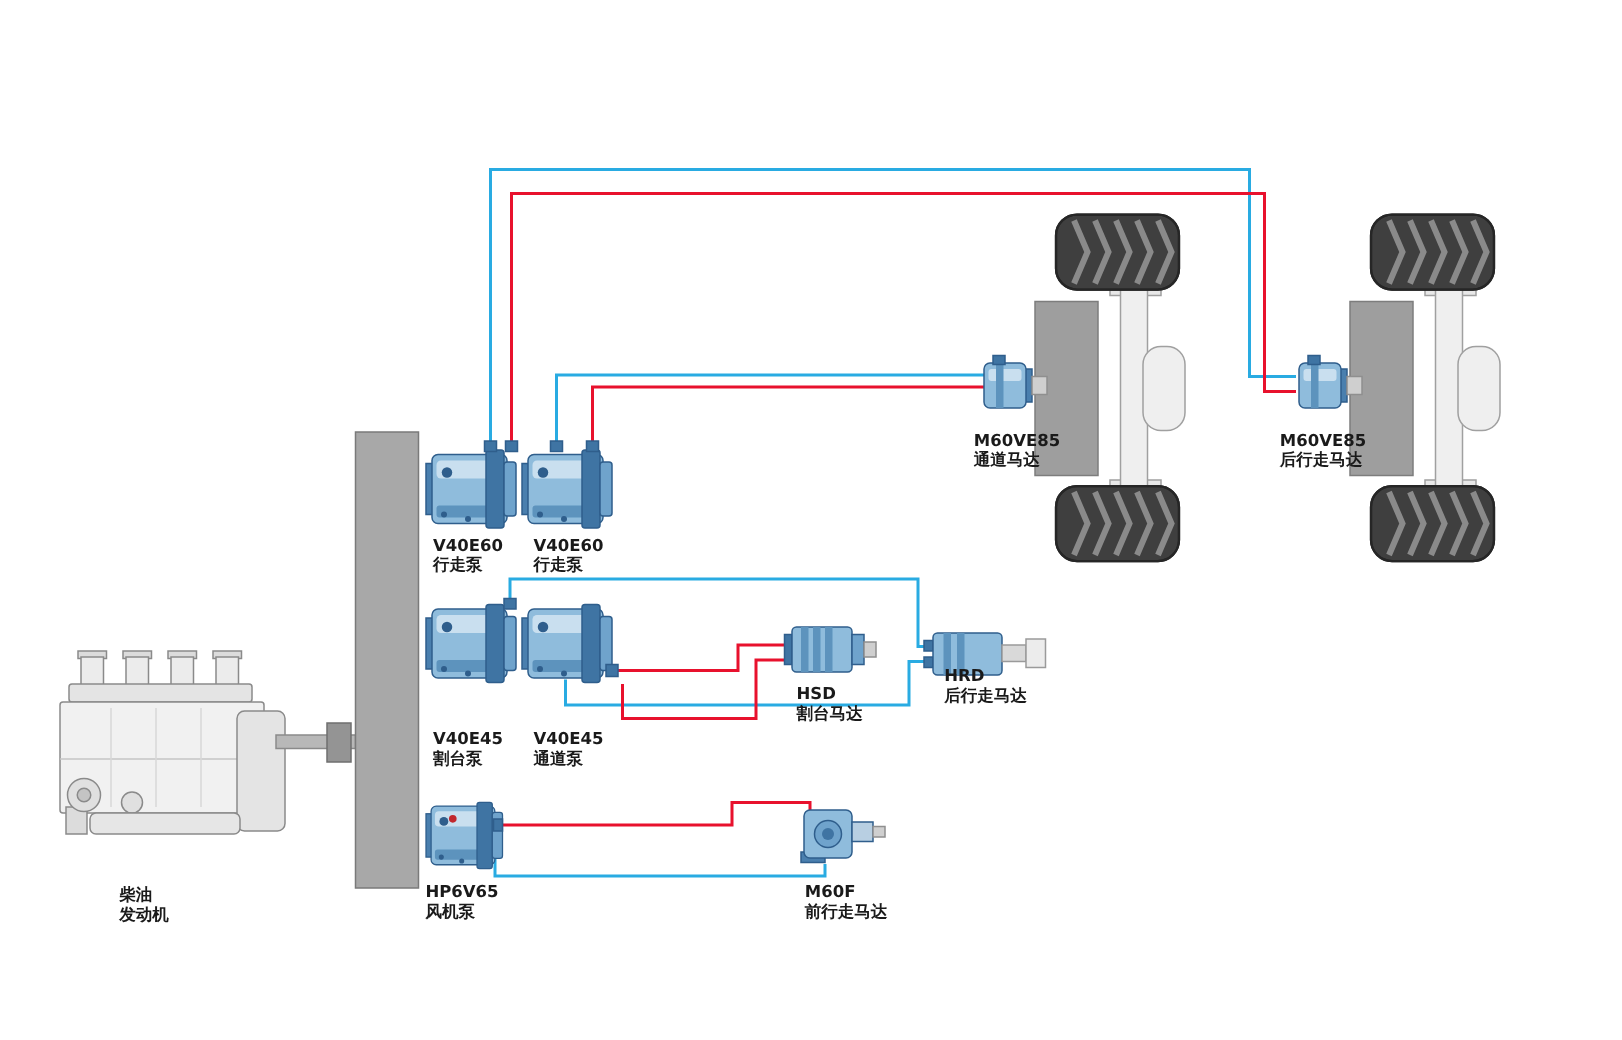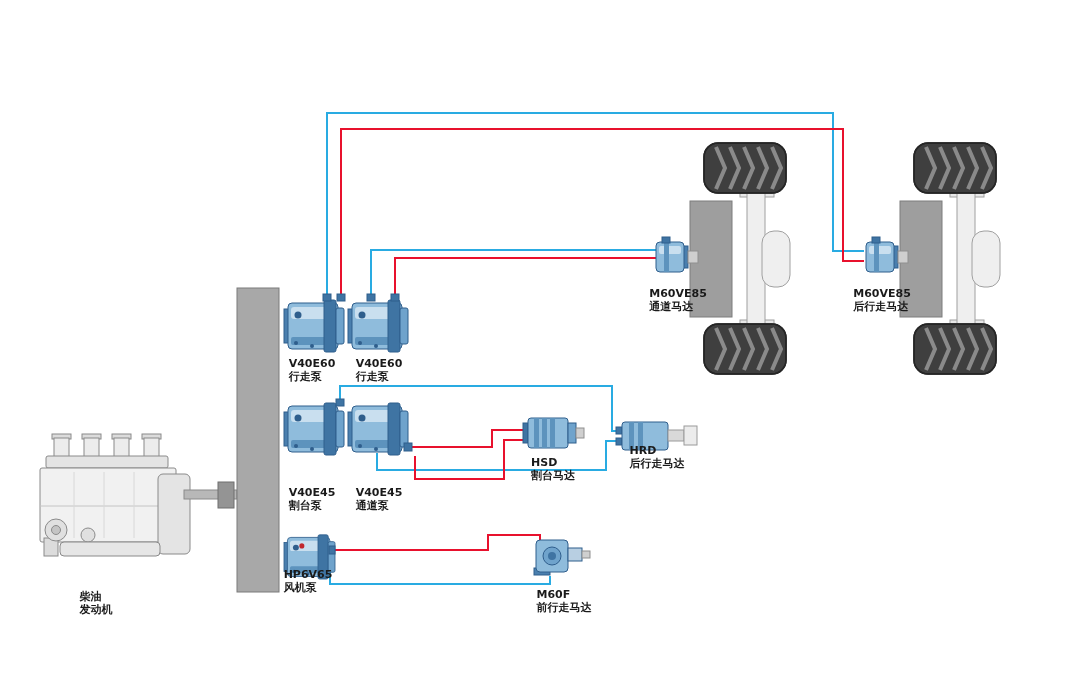--- a/index.html
+++ b/index.html
@@ -183,21 +183,21 @@
   <div class="lbl" style="left:312px;top:486px">
     <div>V40E45</div>
     <div>割台泵</div>
   </div>
 
   <div class="lbl" style="left:379px;top:486px">
     <div>V40E45</div>
     <div>通道泵</div>
   </div>
 
-  <div class="lbl" style="left:308px;top:568px">
+  <div class="lbl" style="left:308px;top:588px">
     <div>HP6V65</div>
     <div>风机泵</div>
   </div>
 
   <div class="lbl" style="left:678px;top:287px">
     <div>M60VE85</div>
     <div>通道马达</div>
   </div>
 
   <div class="lbl" style="left:882px;top:287px">

